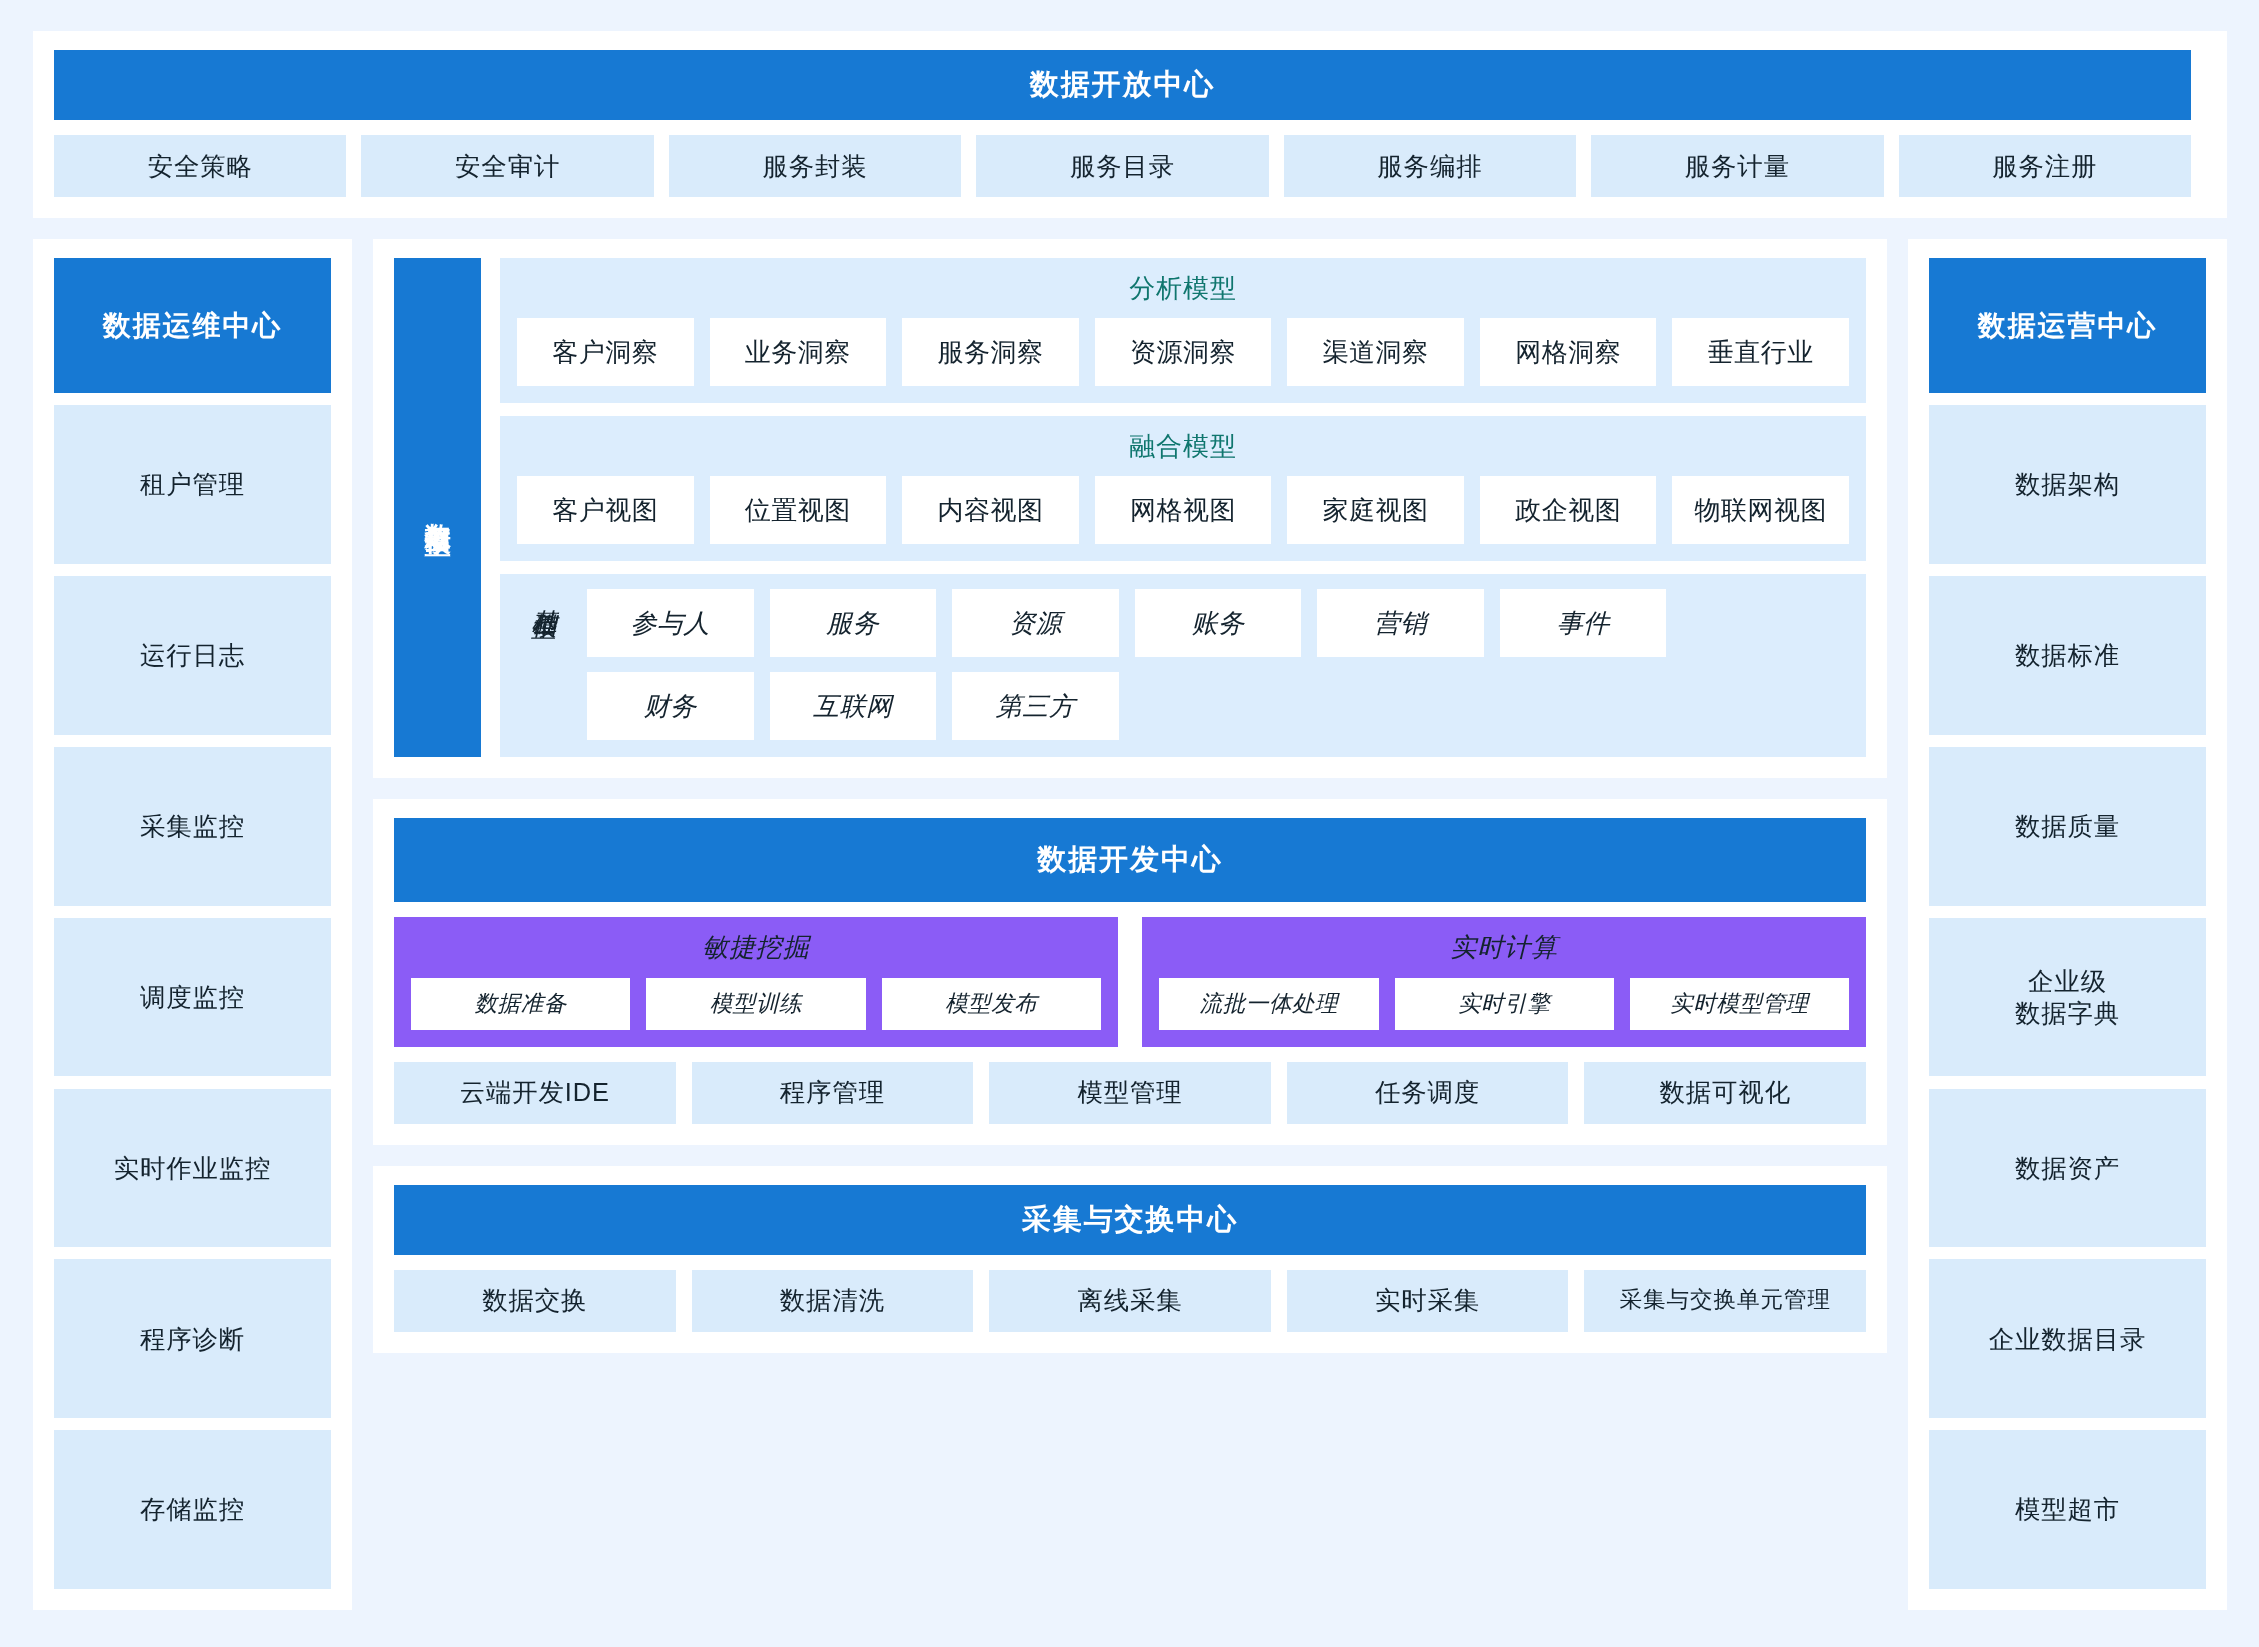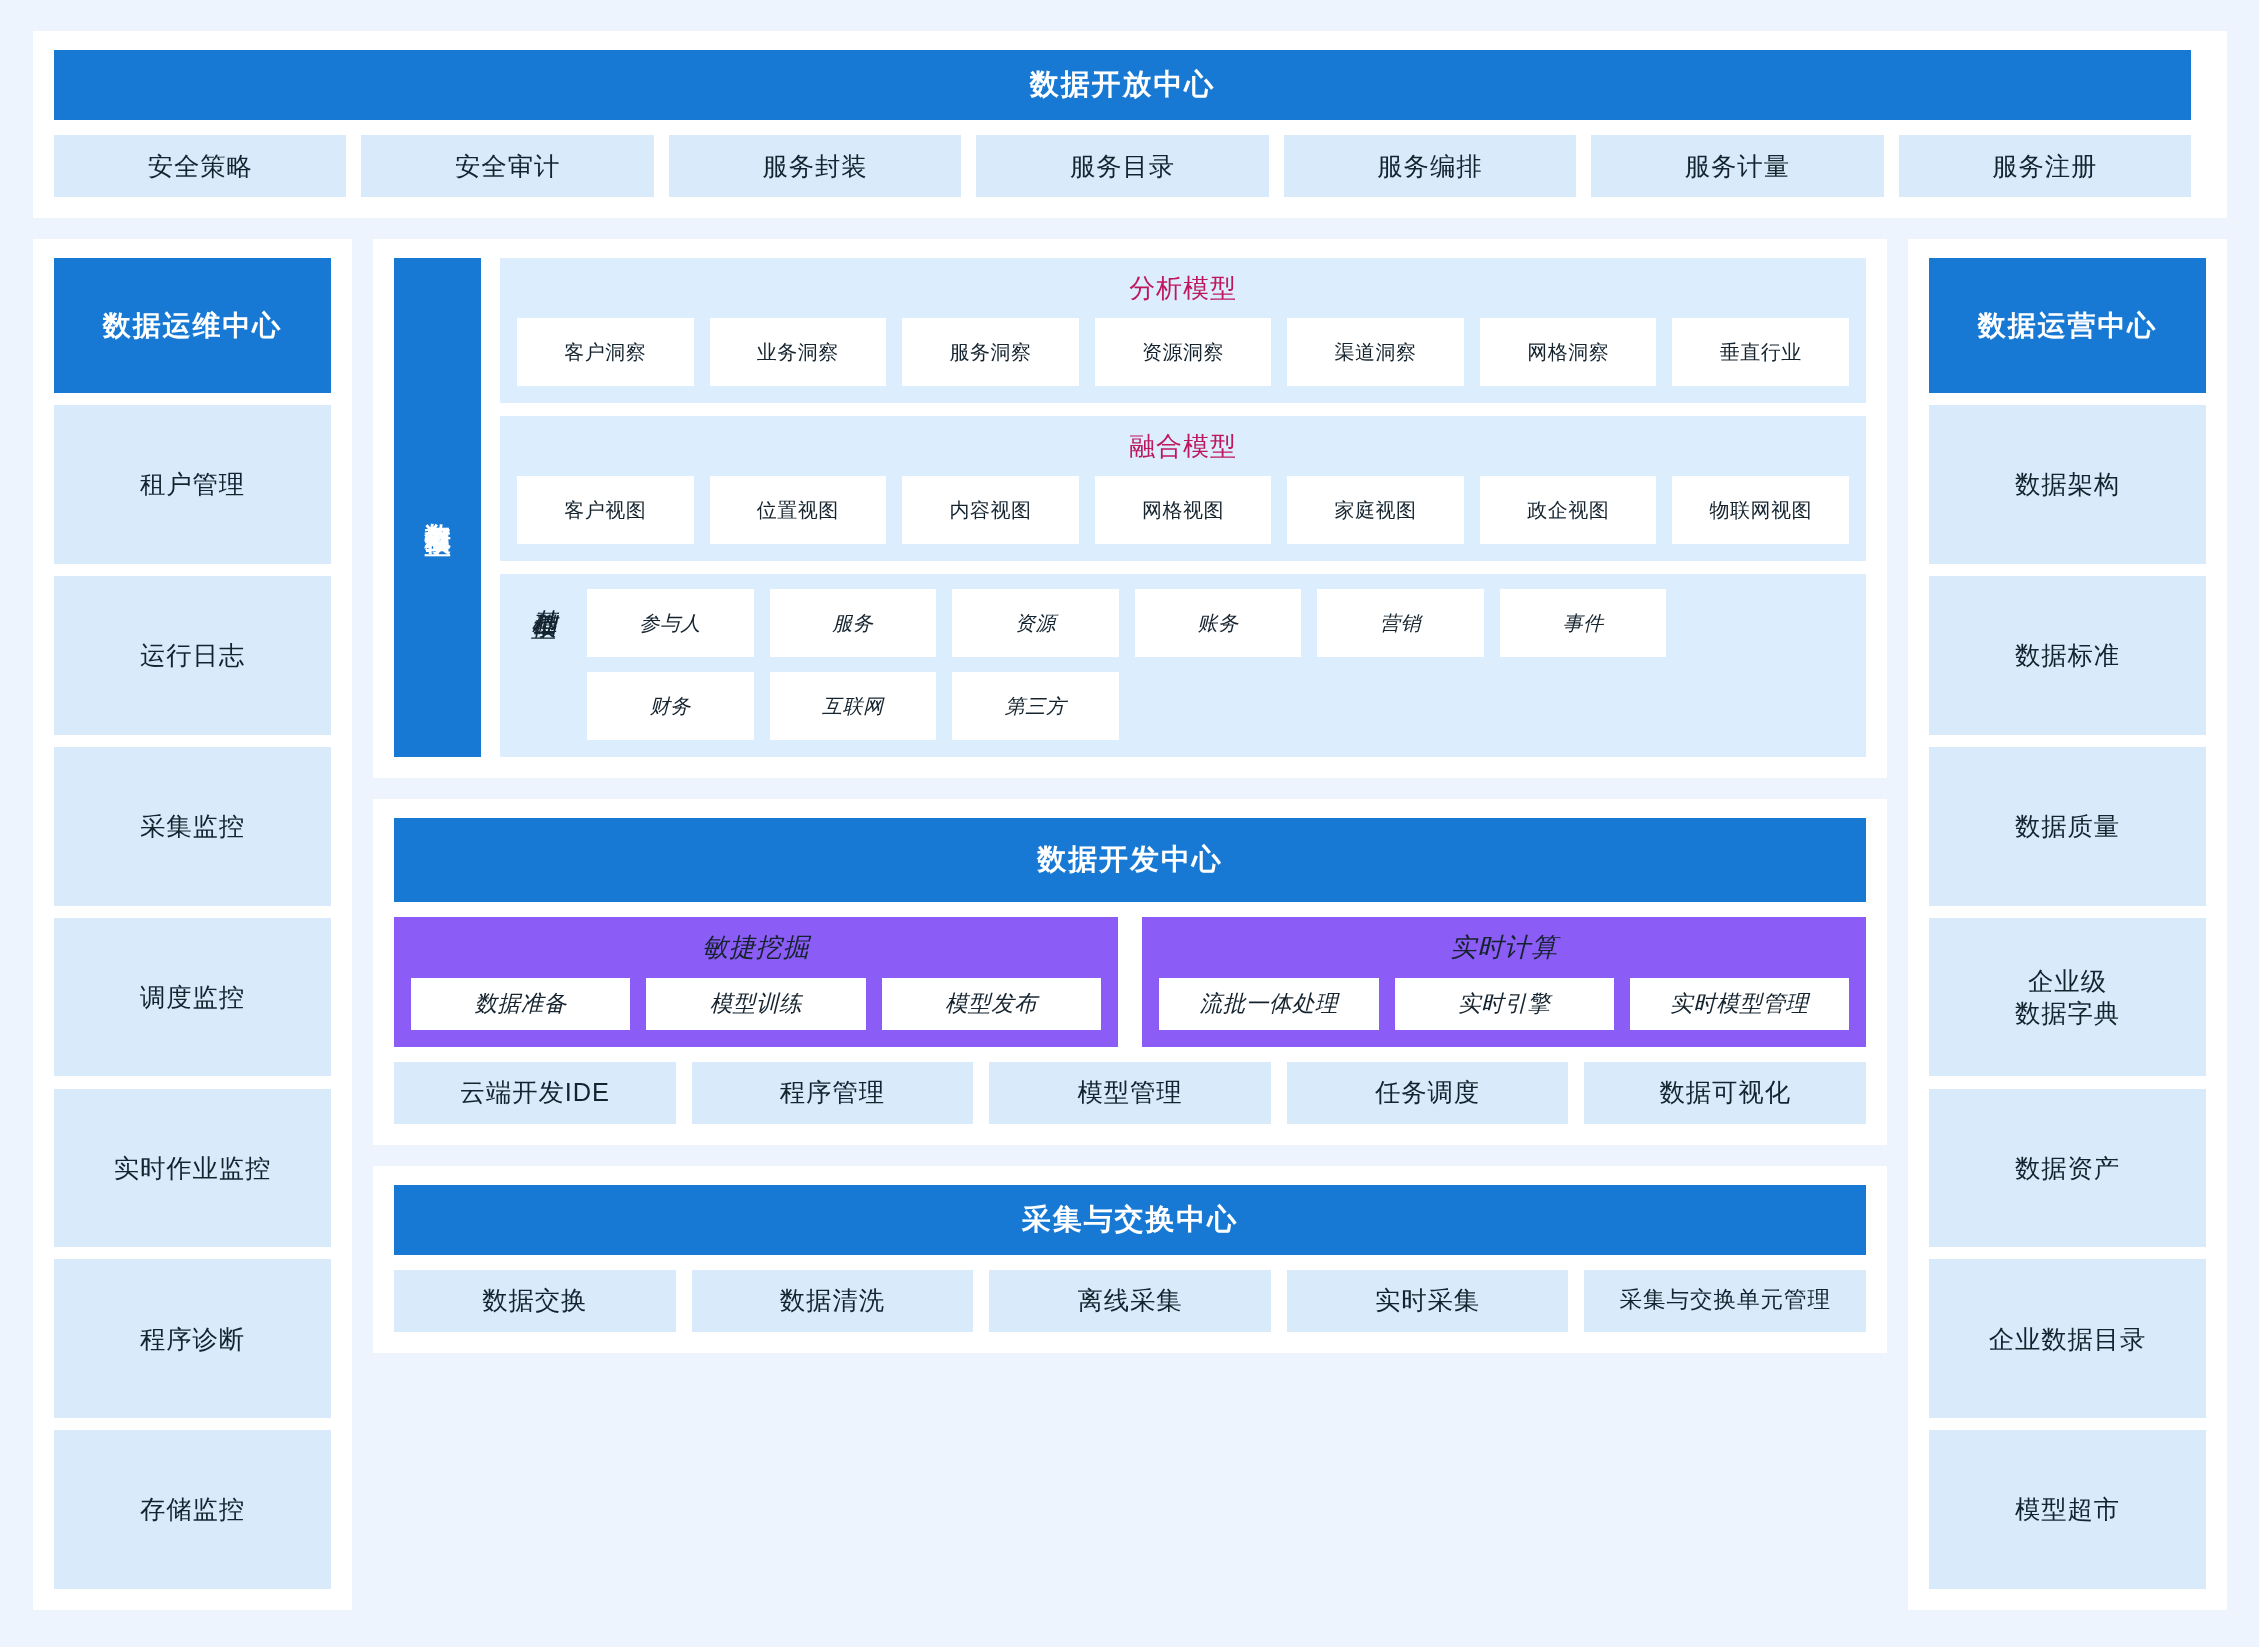--- a/index.html
+++ b/index.html
@@ -58,21 +58,21 @@
     letter-spacing: 0.9px;
   }
 
   .wtile {
     background: #ffffff;
     color: #14232e;
     display: flex;
     align-items: center;
     justify-content: center;
     text-align: center;
-    font-size: 20px;
+    font-size: 26px;
     letter-spacing: 0.5px;
     white-space: nowrap;
   }
 
   
   .top-panel {
     background: #ffffff;
     padding: 19px 36px 21px 21px;
     flex: 0 0 auto;
   }
@@ -160,21 +160,21 @@
   }
   .model-box {
     background: #dcedfd;
     padding: 13px 17px 17px 17px;
   }
   .model-box .sec-title {
     text-align: center;
     font-size: 26px;
     letter-spacing: 0.9px;
     margin-bottom: 12.2px;
-    color: #be185d;
+    color: #0f766e;
   }
   .model-grid {
     display: grid;
     grid-template-columns: repeat(7, 1fr);
     gap: 16px;
   }
   .model-grid .wtile { height: 68px; }
 
   
   .basic-box {

